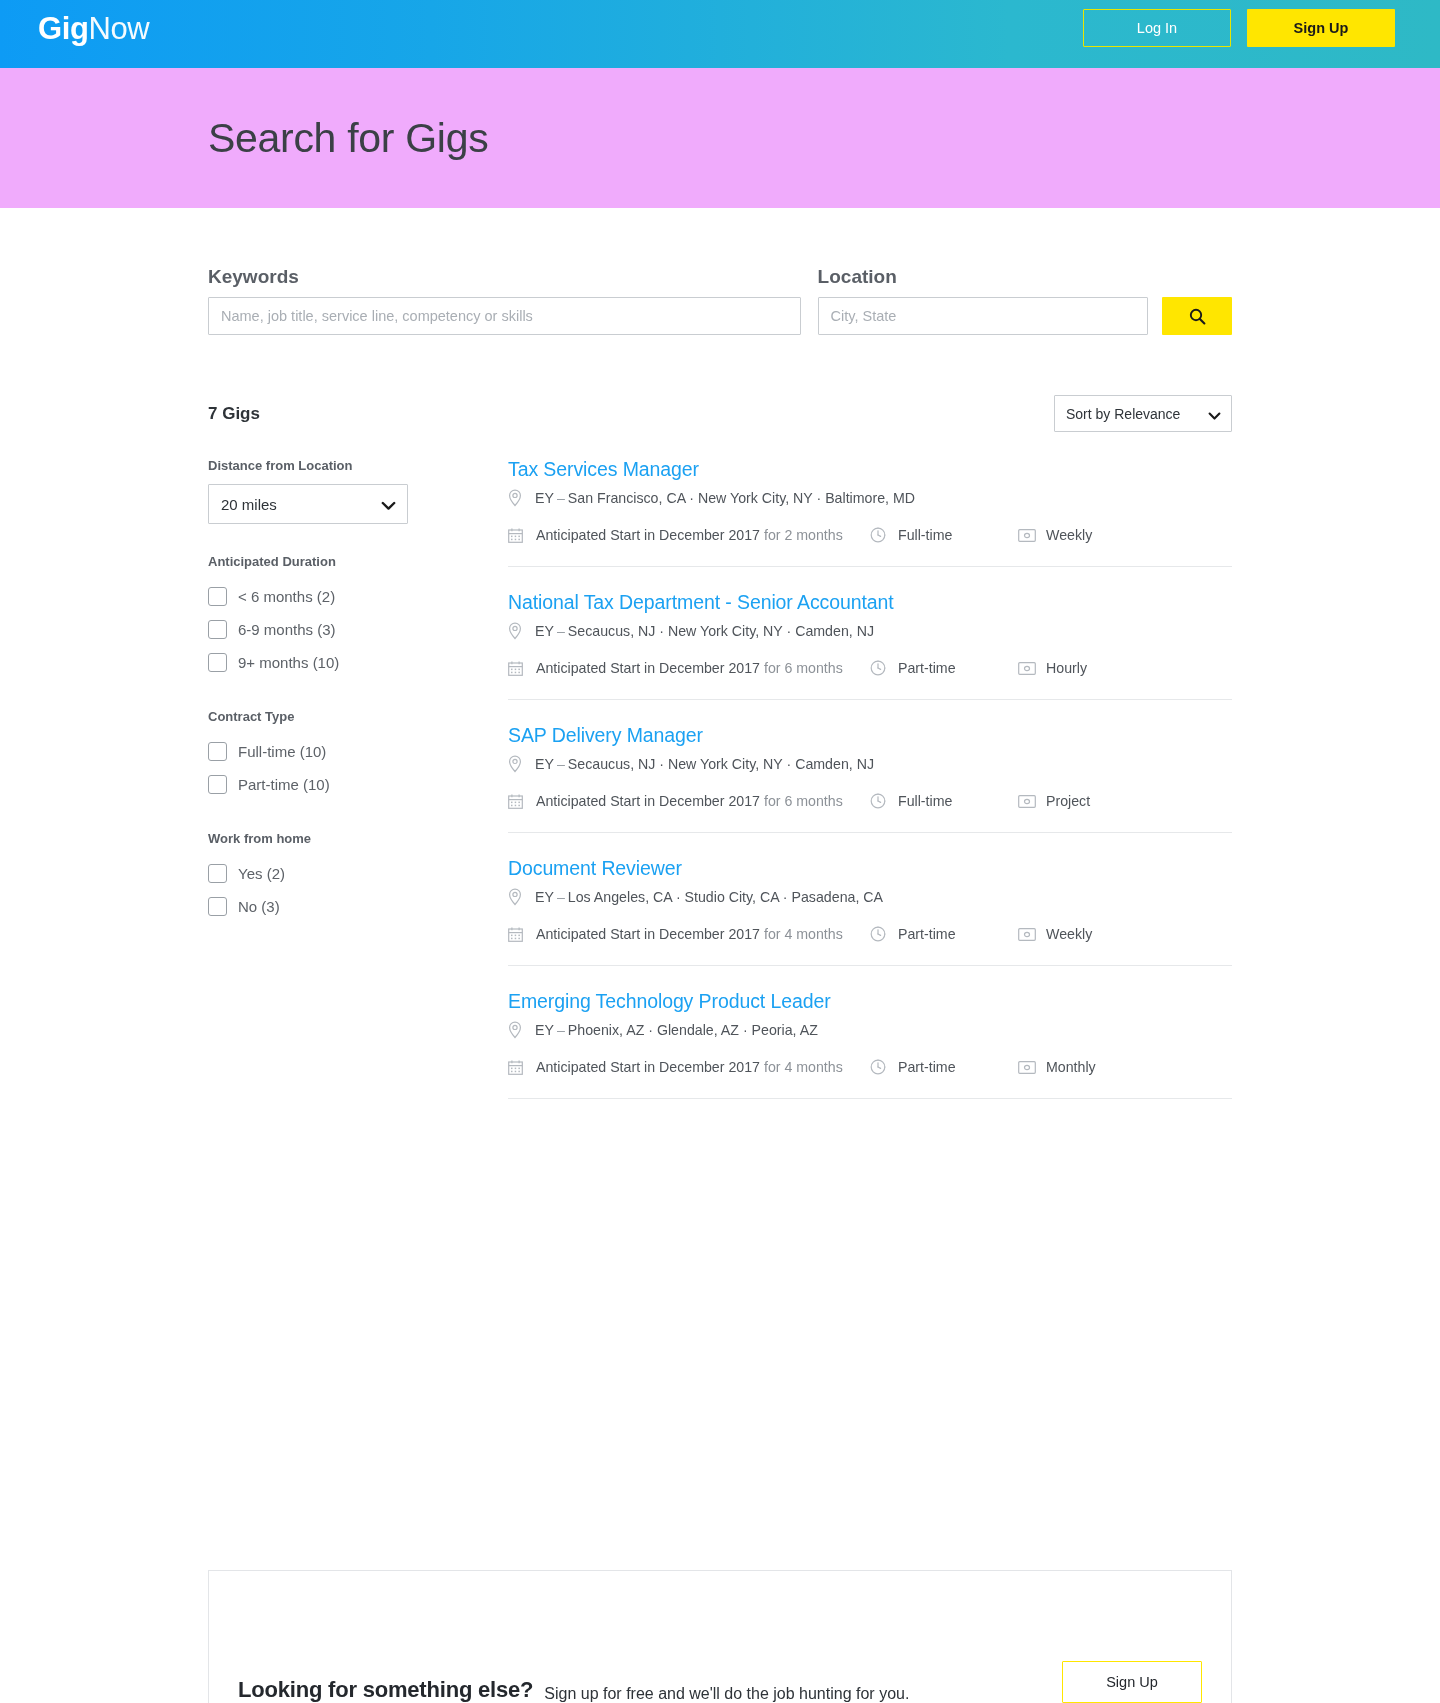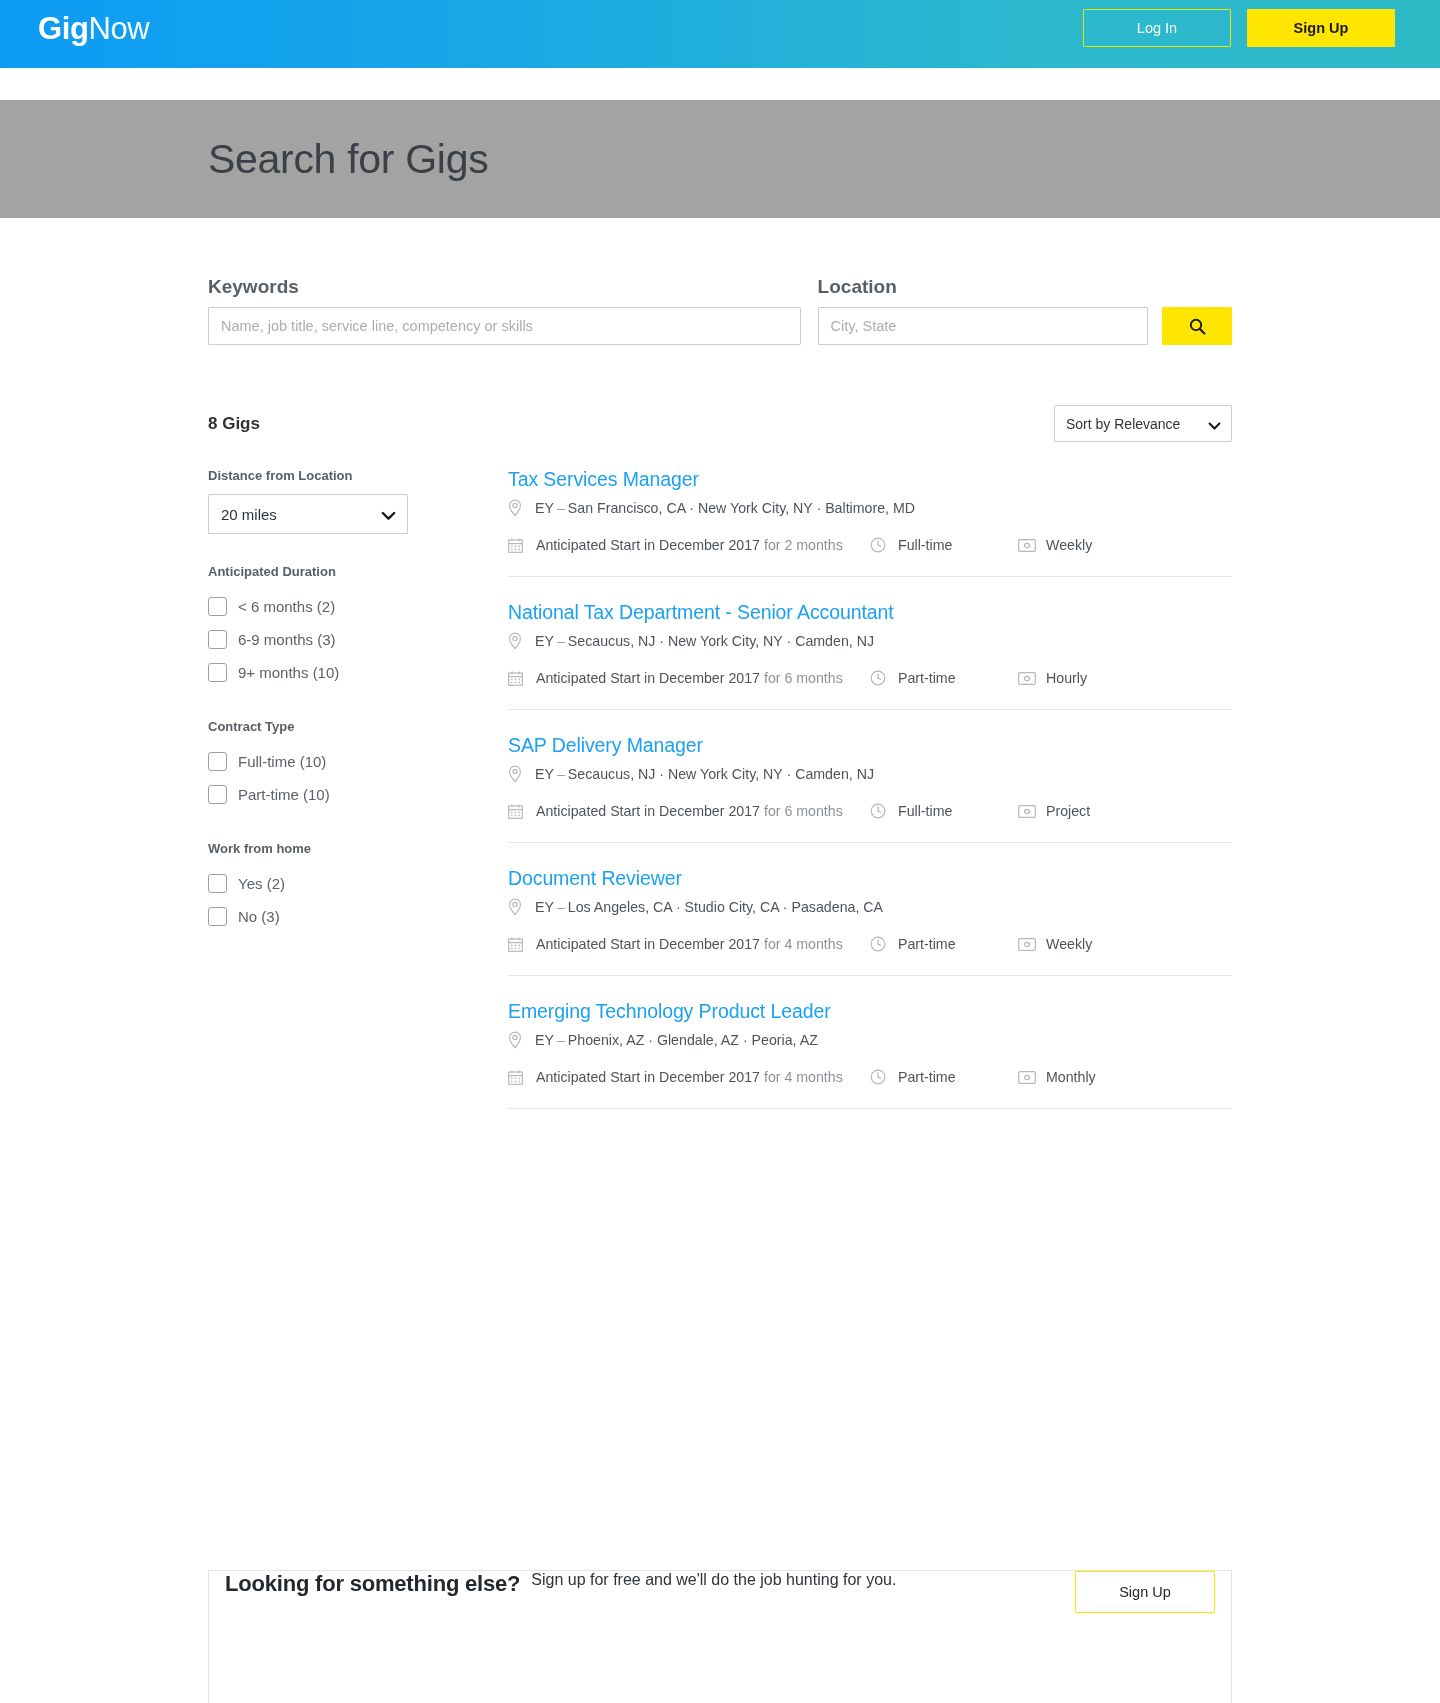--- a/index.html
+++ b/index.html
@@ -47,25 +47,24 @@
     color: #1a1a1a;
     font-size: 14.5px;
     font-weight: 600;
     font-family: "Liberation Sans", sans-serif;
     cursor: pointer;
     border-radius: 1px;
   }
 
   
   .hero {
-    height: 118px;
-    background: #a3a3a3;
+    height: 140px;
+    background: #f0abfc;
     display: flex;
     align-items: center;
-    margin-top: 32px;
   }
   .hero h1 {
     margin-left: 208px;
     font-size: 41px;
     font-weight: 400;
     color: #3b4046;
     letter-spacing: -0.3px;
   }
 
   
@@ -221,22 +220,22 @@
   .cta {
     position: absolute;
     left: 208px;
     top: 1570px;
     width: 1024px;
     height: 133px;
     border: 1px solid #e3e5e8;
     border-bottom: none;
     background: #fff;
     display: flex;
-    align-items: flex-start;
-    padding: 0 16px;
+    align-items: flex-end;
+    padding: 0 29px;
   }
   .cta-strong {
     font-size: 22px;
     font-weight: 700;
     color: #24282d;
     letter-spacing: -0.2px;
   }
   .cta-sub {
     font-size: 16px;
     color: #2e3338;
@@ -286,21 +285,21 @@
       <span>
         <svg width="17" height="17" viewBox="0 0 17 17">
           <circle cx="7" cy="7" r="5.2" fill="none" stroke="#1a1a1a" stroke-width="1.9"></circle>
           <line x1="10.9" y1="10.9" x2="15.4" y2="15.4" stroke="#1a1a1a" stroke-width="2.1" stroke-linecap="round"></line>
         </svg>
       </span>
     </button>
   </div>
 
   <div class="results-head">
-    <div class="gig-count">8 Gigs</div>
+    <div class="gig-count">7 Gigs</div>
     <div class="sort-wrap">
       <select class="sort-select">
         <option>Sort by Relevance</option>
       </select>
       <span class="chev">
         <svg width="13" height="11" viewBox="0 0 13 11">
           <path d="M1.6 2.6 L6.5 7.6 L11.4 2.6" fill="none" stroke="#1a1a1a" stroke-width="2.1" stroke-linecap="round" stroke-linejoin="round"></path>
         </svg>
       </span>
     </div>

